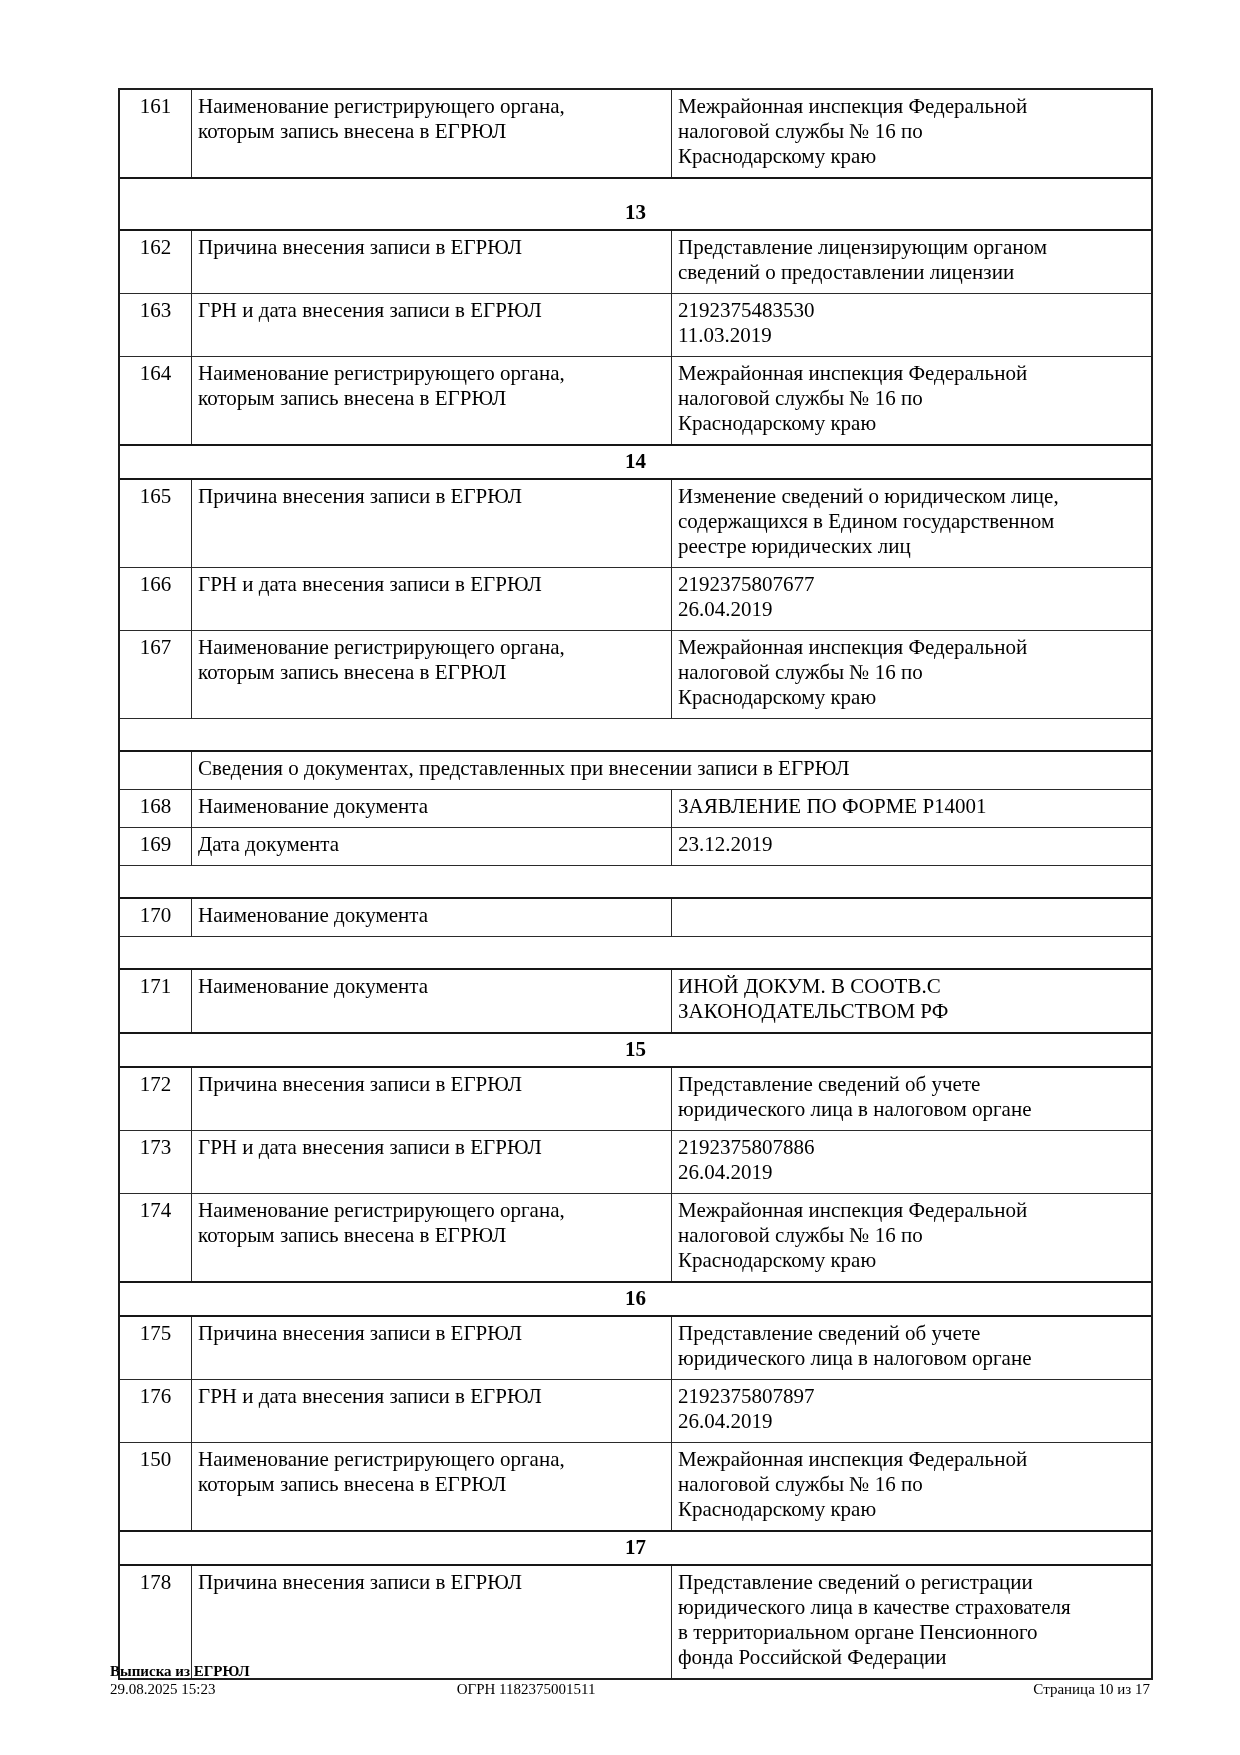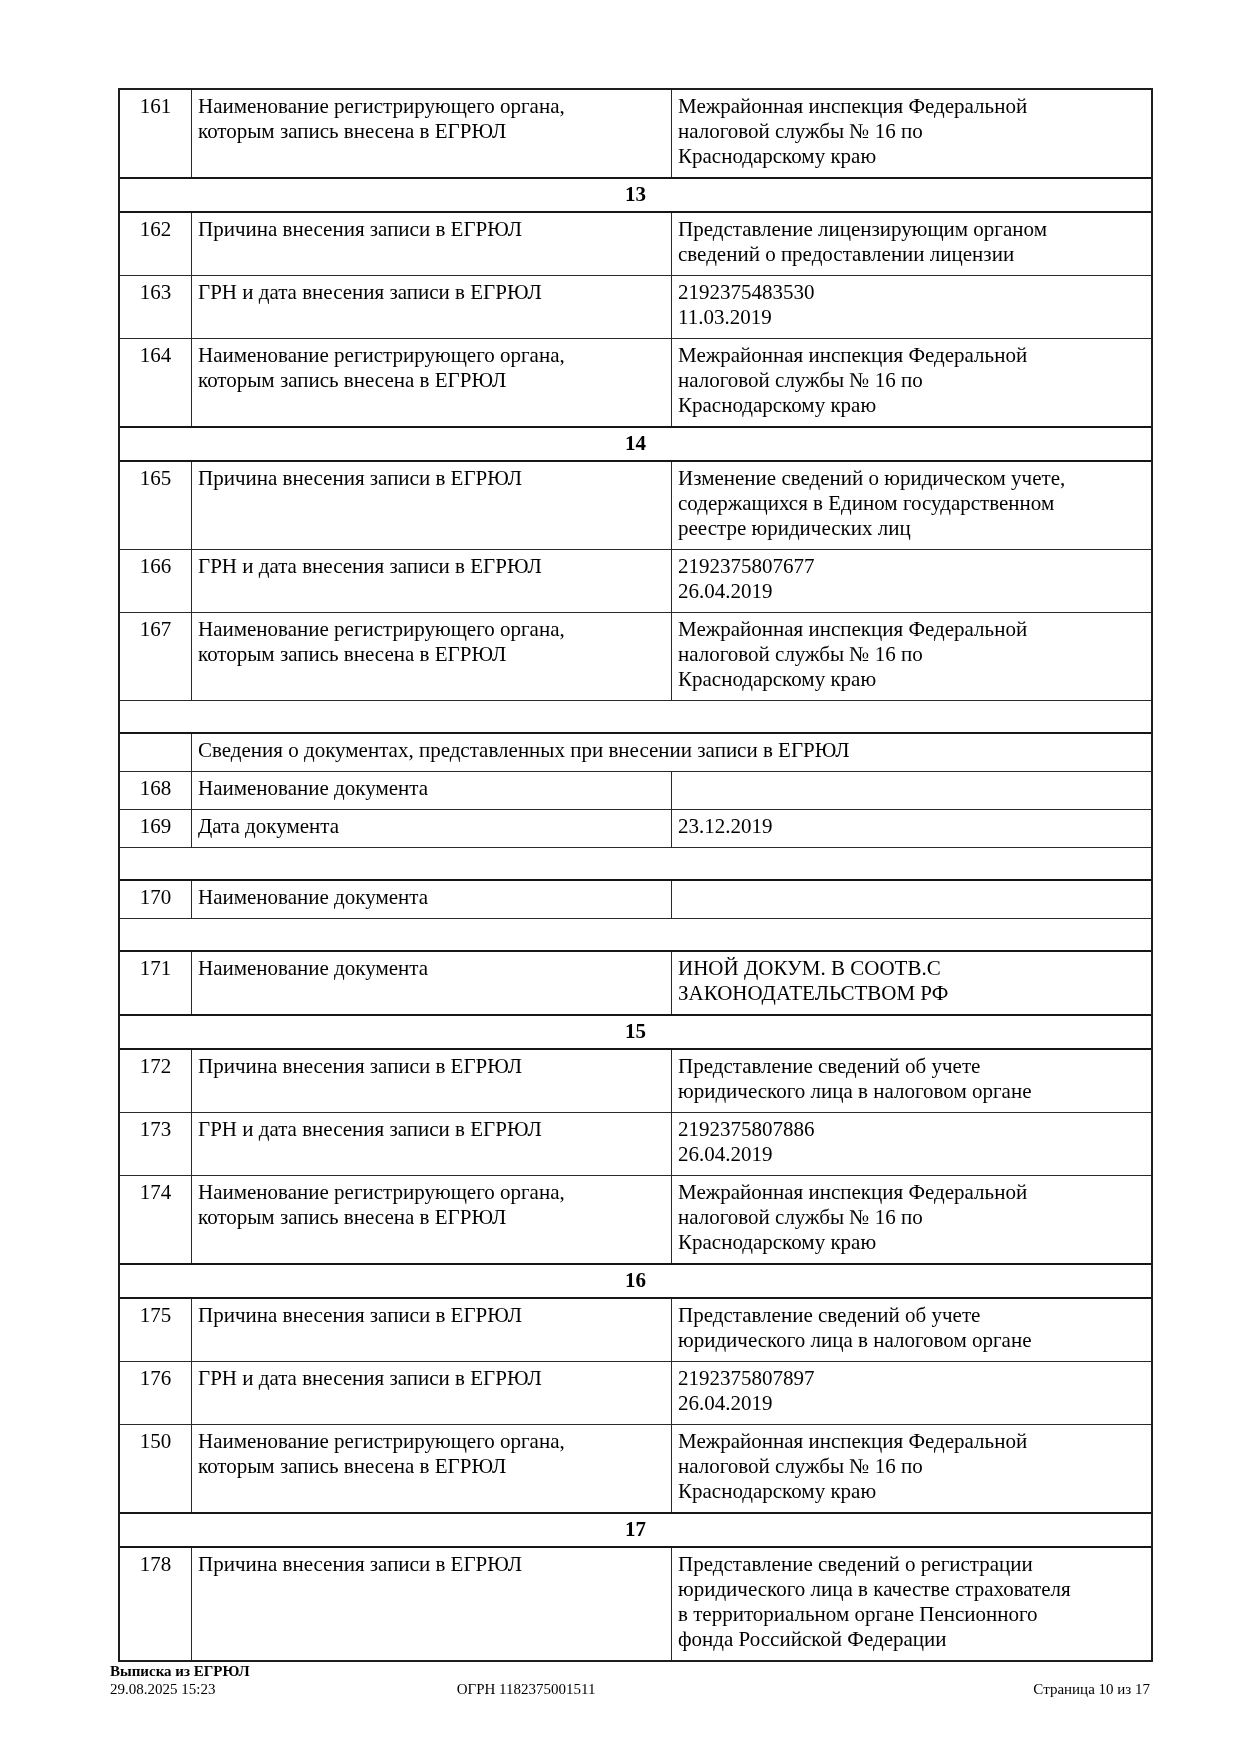--- a/index.html
+++ b/index.html
@@ -93,21 +93,21 @@
 <div class="doc-table">
     <div class="row record">
       <div class="cell num">161</div>
       <div class="cell label">Наименование регистрирующего органа,
 которым запись внесена в ЕГРЮЛ</div>
       <div class="cell value">Межрайонная инспекция Федеральной
 налоговой службы № 16 по
 Краснодарскому краю</div>
     </div>
     <div class="row section">
-      <div class="cell " style="padding: 0px;">13</div>
+      <div class="cell " style="padding: 0px; margin-top: 19px;">13</div>
     </div>
     <div class="row record">
       <div class="cell num">162</div>
       <div class="cell label">Причина внесения записи в ЕГРЮЛ</div>
       <div class="cell value">Представление лицензирующим органом
 сведений о предоставлении лицензии</div>
     </div>
     <div class="row record">
       <div class="cell num">163</div>
       <div class="cell label">ГРН и дата внесения записи в ЕГРЮЛ</div>
@@ -121,21 +121,21 @@
       <div class="cell value">Межрайонная инспекция Федеральной
 налоговой службы № 16 по
 Краснодарскому краю</div>
     </div>
     <div class="row section">
       <div class="cell " style="padding: 0px;">14</div>
     </div>
     <div class="row record">
       <div class="cell num">165</div>
       <div class="cell label">Причина внесения записи в ЕГРЮЛ</div>
-      <div class="cell value">Изменение сведений о юридическом учете,
+      <div class="cell value">Изменение сведений о юридическом лице,
 содержащихся в Едином государственном
 реестре юридических лиц</div>
     </div>
     <div class="row record">
       <div class="cell num">166</div>
       <div class="cell label">ГРН и дата внесения записи в ЕГРЮЛ</div>
       <div class="cell value">2192375807677
 26.04.2019</div>
     </div>
     <div class="row record">
@@ -147,20 +147,21 @@
 Краснодарскому краю</div>
     </div>
     <div class="row spacer"></div>
     <div class="row subheader">
       <div class="cell num"></div>
       <div class="cell wide">Сведения о документах, представленных при внесении записи в ЕГРЮЛ</div>
     </div>
     <div class="row record">
       <div class="cell num">168</div>
       <div class="cell label">Наименование документа</div>
+      <div class="cell value">ЗАЯВЛЕНИЕ ПО ФОРМЕ Р14001</div>
     </div>
     <div class="row record">
       <div class="cell num">169</div>
       <div class="cell label">Дата документа</div>
       <div class="cell value">23.12.2019</div>
     </div>
     <div class="row spacer"></div>
     <div class="row record">
       <div class="cell num">170</div>
       <div class="cell label">Наименование документа</div>

